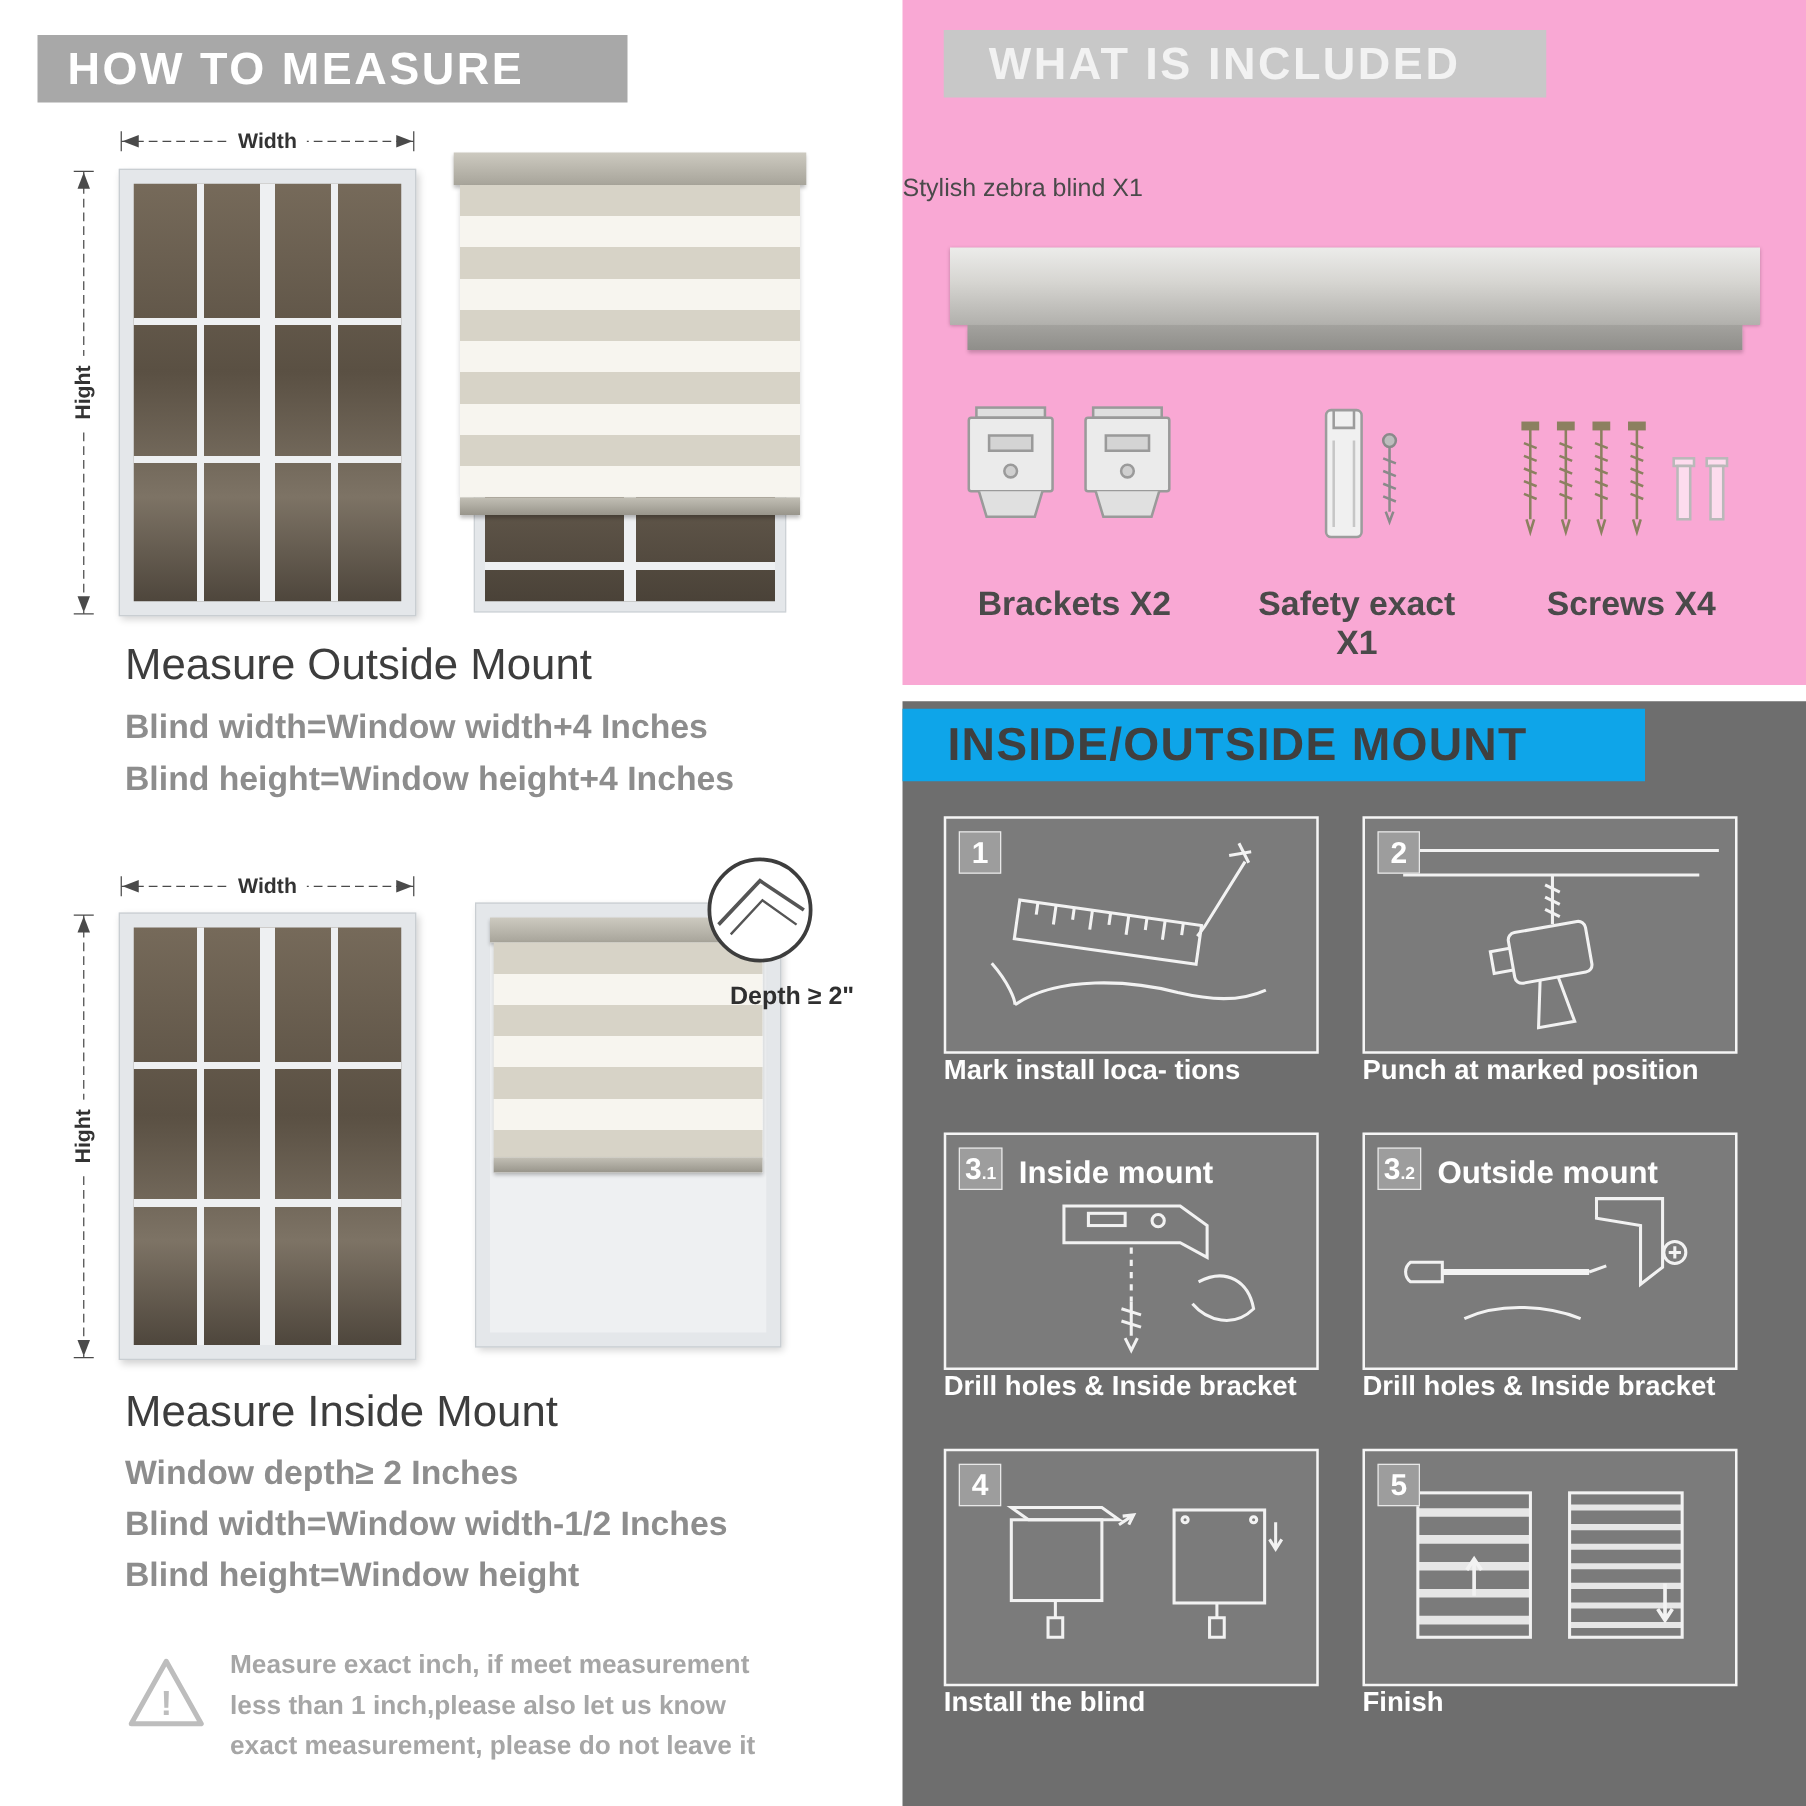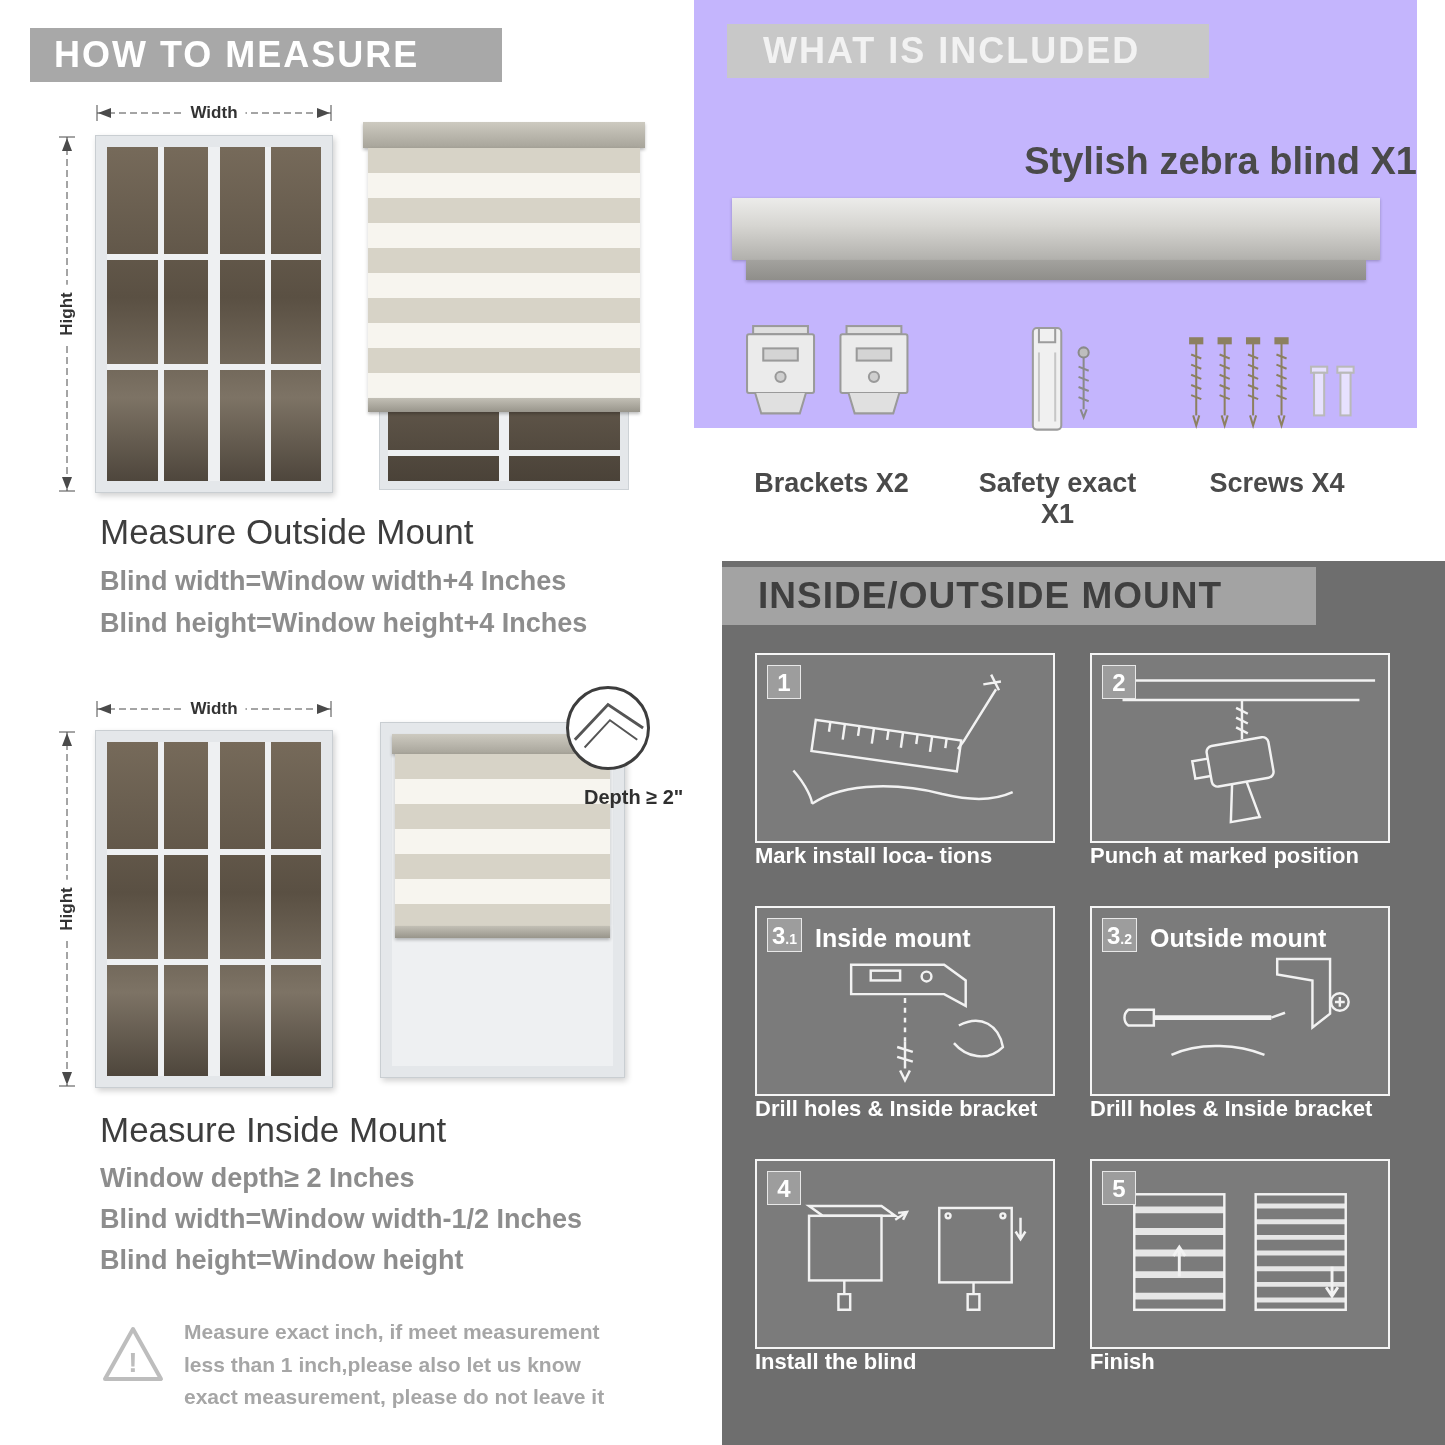--- a/index.html
+++ b/index.html
@@ -49,40 +49,40 @@
   .callout{
     position:absolute;width:84px;height:84px;border-radius:50%;border:3px solid #3d3d3d;
     background:#fff;overflow:hidden;box-sizing:border-box;
   }
   .callout svg{width:100%;height:100%;}
   .depth-label{position:absolute;font-weight:bold;font-size:20px;color:#2f2f2f;}
   .warning{position:absolute;display:flex;gap:18px;align-items:flex-start;}
   .warn-tri{width:66px;height:60px;flex:none;margin-top:8px;}
   .warn-text{margin:0;font-size:21px;font-weight:bold;color:#a6a6a6;line-height:1.55;width:450px;}
   
-  .right-top{position:absolute;left:694px;top:0;width:723px;height:428px;background:#c4b5fd;}
+  .right-top{position:absolute;left:722px;top:0;width:723px;height:548px;background:#f9a8d4;}
   .inc-header{
     position:absolute;left:33px;top:24px;width:482px;height:54px;background:#c8c8c8;
     color:#f2f2f2;font-size:36px;font-weight:bold;line-height:54px;padding-left:36px;
     letter-spacing:2px;box-sizing:border-box;
   }
-  .product-name{position:absolute;left:0;top:140px;width:100%;text-align:right;font-size:38px;font-weight:bold;color:#4a4a4a;}
+  .product-name{position:absolute;left:0;top:140px;width:100%;text-align:left;font-size:20px;font-weight:normal;color:#4a4a4a;}
   .headrail{
     position:absolute;left:38px;top:198px;width:648px;height:62px;
     background:linear-gradient(180deg,#ececea 0%,#d6d5d1 45%,#b1b0ac 100%);
     box-shadow:0 1px 3px rgba(0,0,0,.25);
   }
   .headrail-under{position:absolute;left:14px;right:14px;top:100%;height:20px;background:linear-gradient(180deg,#a3a29e,#8f8e8a);box-shadow:0 2px 3px rgba(0,0,0,.2);}
   .inc-item{position:absolute;top:322px;text-align:center;}
   .inc-glyph{height:132px;display:block;margin:0 auto;}
   .inc-label{margin-top:14px;font-size:27px;font-weight:bold;color:#4a4a4a;}
   
   .right-bottom{position:absolute;left:722px;top:561px;width:723px;height:884px;background:#6e6e6e;}
   .mount-header{
-    position:absolute;left:0;top:6px;width:594px;height:58px;background:#a3a3a3;
+    position:absolute;left:0;top:6px;width:594px;height:58px;background:#0ea5e9;
     color:#3f3f3f;font-size:37px;font-weight:bold;line-height:58px;padding-left:36px;
     letter-spacing:1px;box-sizing:border-box;
   }
   .step{position:absolute;width:300px;}
   .panel{
     position:relative;width:300px;height:190px;border:2px solid #f5f5f5;background:#7b7b7b;
     box-sizing:border-box;overflow:hidden;
   }
   .badge{
     position:absolute;left:10px;top:10px;min-width:34px;height:34px;background:#9d9d9d;

